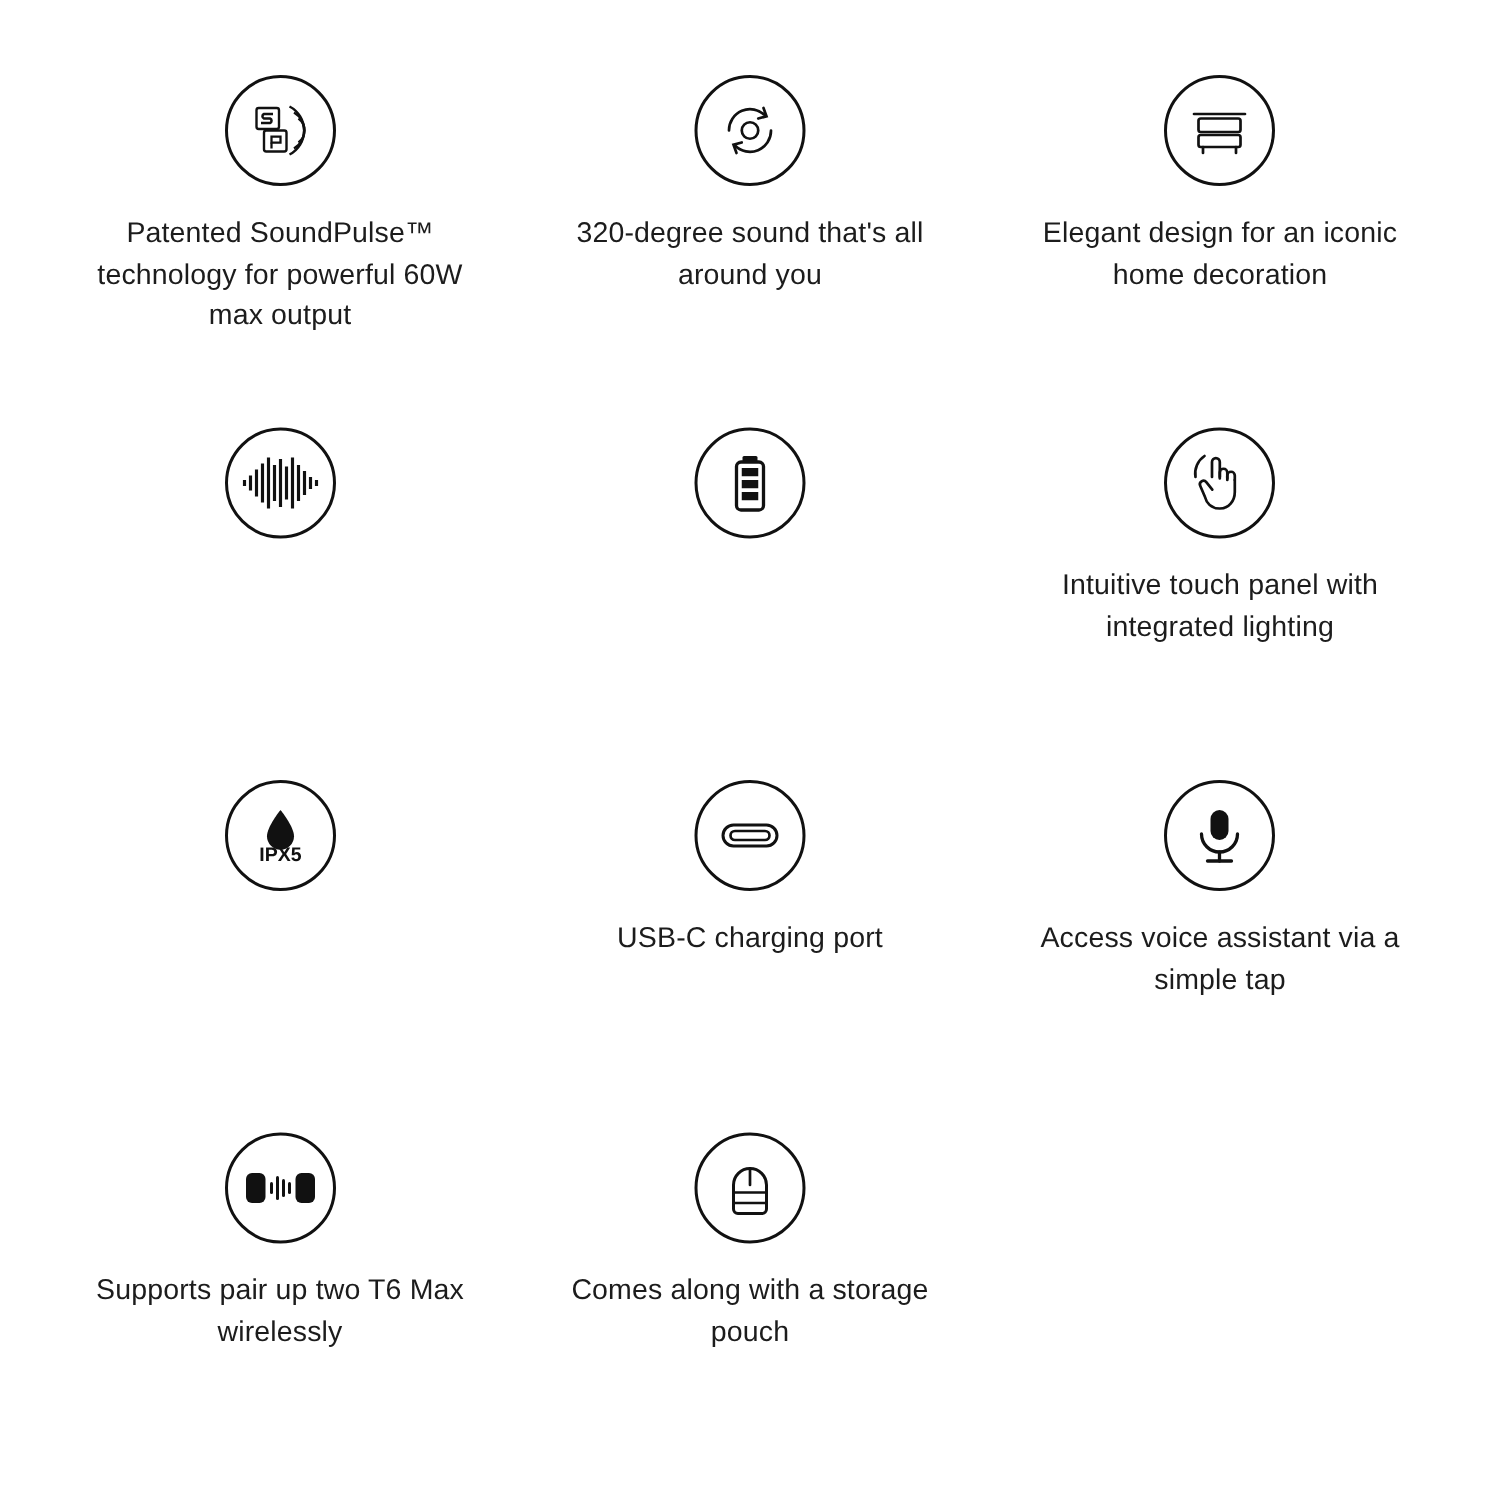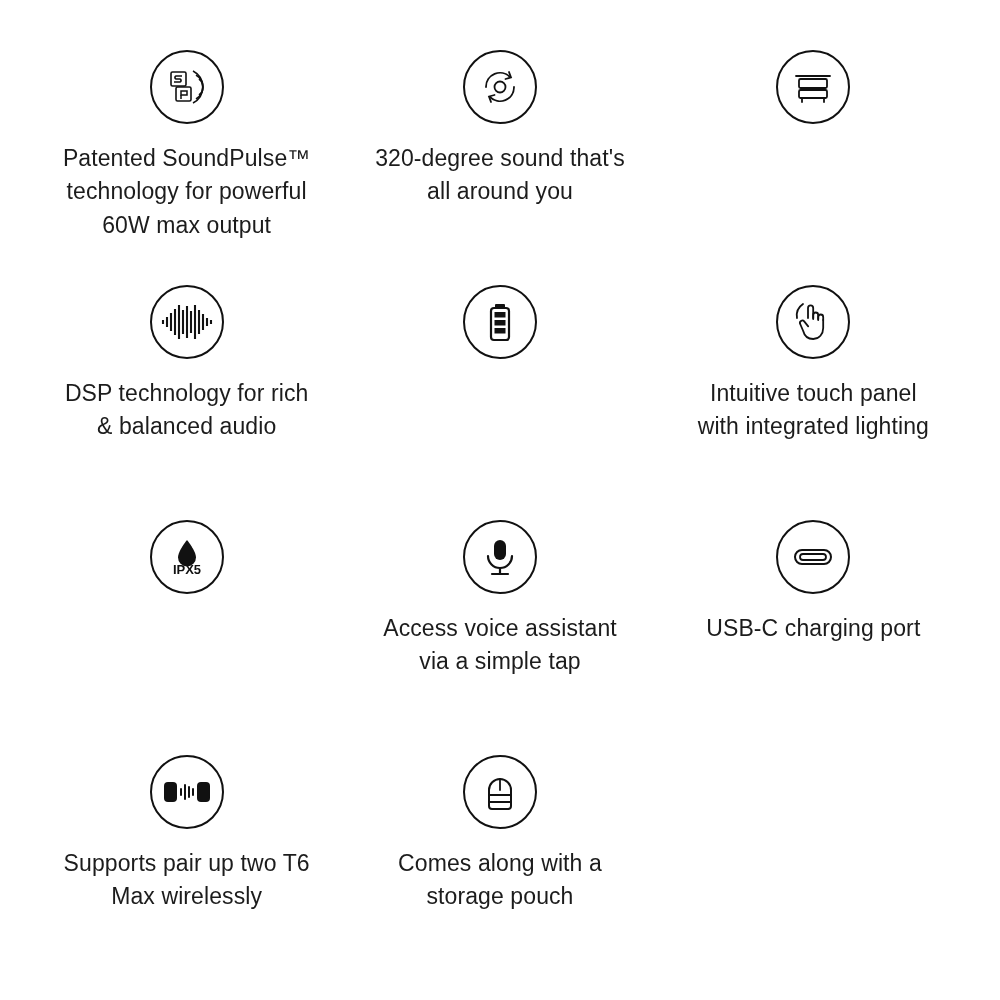--- a/index.html
+++ b/index.html
@@ -42,21 +42,21 @@
     justify-content: center;
     box-sizing: border-box;
     background: #ffffff;
     text-decoration: underline;
   }
   .icon-circle svg {
     display: block;
   }
   .feature-label {
     margin-top: 18px;
-    font-size: 23px;
+    font-size: 19px;
     line-height: 1.45;
     text-align: center;
     color: #1c1c1c;
     max-width: 250px;
     letter-spacing: 0.1px;
   }
 </style>
 </head>
 <body>
 
@@ -94,41 +94,41 @@
   <div class="feature-cell">
     <div class="icon-circle">
       <svg width="48" height="48" viewBox="0 0 48 48" fill="none" stroke="#111" stroke-width="1.8" stroke-linecap="round">
         <path d="M7 13 h34"></path>
         <rect x="10" y="16" width="28" height="9" rx="1.5"></rect>
         <rect x="10" y="27" width="28" height="8" rx="1.5"></rect>
         <path d="M13 35 v4"></path>
         <path d="M35 35 v4"></path>
       </svg>
     </div>
+    <div class="feature-label">Elegant design for an iconic home decoration</div>
   </div>
 
   <div class="feature-cell">
     <div class="icon-circle">
       <svg width="52" height="44" viewBox="0 0 52 44" fill="none" stroke="#111" stroke-width="2.1" stroke-linecap="butt">
         <path d="M2 20 v4"></path>
         <path d="M6 17 v10"></path>
         <path d="M10 13 v18"></path>
         <path d="M14 9 v26"></path>
         <path d="M18 5 v34"></path>
         <path d="M22 10 v24"></path>
         <path d="M26 6 v32"></path>
         <path d="M30 11 v22"></path>
         <path d="M34 5 v34"></path>
         <path d="M38 10 v24"></path>
         <path d="M42 14 v16"></path>
         <path d="M46 18 v8"></path>
         <path d="M50 20 v4"></path>
       </svg>
     </div>
-    <div class="feature-label">DSP technology for rich &amp; balanced audio</div>
   </div>
 
   <div class="feature-cell">
     <div class="icon-circle">
       <svg width="48" height="48" viewBox="0 0 48 48" fill="none" stroke="#111" stroke-width="2">
         <rect x="19" y="6" width="10" height="4" rx="1" fill="#111" stroke="none"></rect>
         <rect x="15" y="10" width="18" height="32" rx="3" fill="none" stroke-width="2.2"></rect>
         <rect x="18.5" y="14" width="11" height="5.5" fill="#111" stroke="none"></rect>
         <rect x="18.5" y="22" width="11" height="5.5" fill="#111" stroke="none"></rect>
         <rect x="18.5" y="30" width="11" height="5.5" fill="#111" stroke="none"></rect>
@@ -153,38 +153,38 @@
     <div class="icon-circle">
       <svg width="50" height="48" viewBox="0 0 50 48" fill="none">
         <path d="M25 7 C25 7 16 18 16 24.5 A9 9 0 0 0 34 24.5 C34 18 25 7 25 7 Z" fill="#111"></path>
         <text x="25" y="41" font-family="'Liberation Sans', sans-serif" font-size="13" font-weight="bold" fill="#111" text-anchor="middle">IPX5</text>
       </svg>
     </div>
   </div>
 
   <div class="feature-cell">
     <div class="icon-circle">
+      <svg width="52" height="48" viewBox="0 0 52 48" fill="none" stroke="#111" stroke-width="2">
+        <rect x="8" y="17" width="36" height="14" rx="7"></rect>
+        <rect x="13" y="21" width="26" height="6" rx="3" stroke-width="1.8"></rect>
+      </svg>
+    </div>
+    <div class="feature-label">USB-C charging port</div>
+  </div>
+
+  <div class="feature-cell">
+    <div class="icon-circle">
       <svg width="48" height="48" viewBox="0 0 48 48" fill="none" stroke="#111" stroke-width="2" stroke-linecap="round">
         <rect x="18" y="7" width="12" height="20" rx="6" fill="#111" stroke="none"></rect>
         <path d="M12 23 a12 12 0 0 0 24 0" stroke-width="2.2"></path>
         <path d="M24 35 v6" stroke-width="2.2"></path>
         <path d="M16 41 h16" stroke-width="2.2"></path>
       </svg>
     </div>
     <div class="feature-label">Access voice assistant via a simple tap</div>
-  </div>
-
-  <div class="feature-cell">
-    <div class="icon-circle">
-      <svg width="52" height="48" viewBox="0 0 52 48" fill="none" stroke="#111" stroke-width="2">
-        <rect x="8" y="17" width="36" height="14" rx="7"></rect>
-        <rect x="13" y="21" width="26" height="6" rx="3" stroke-width="1.8"></rect>
-      </svg>
-    </div>
-    <div class="feature-label">USB-C charging port</div>
   </div>
 
 
   <div class="feature-cell">
     <div class="icon-circle">
       <svg width="54" height="44" viewBox="0 0 54 44" fill="none">
         <rect x="4" y="12" width="13" height="20" rx="4" fill="#111"></rect>
         <rect x="37" y="12" width="13" height="20" rx="4" fill="#111"></rect>
         <g stroke="#111" stroke-width="2" stroke-linecap="round">
           <path d="M21 19 v6"></path>

